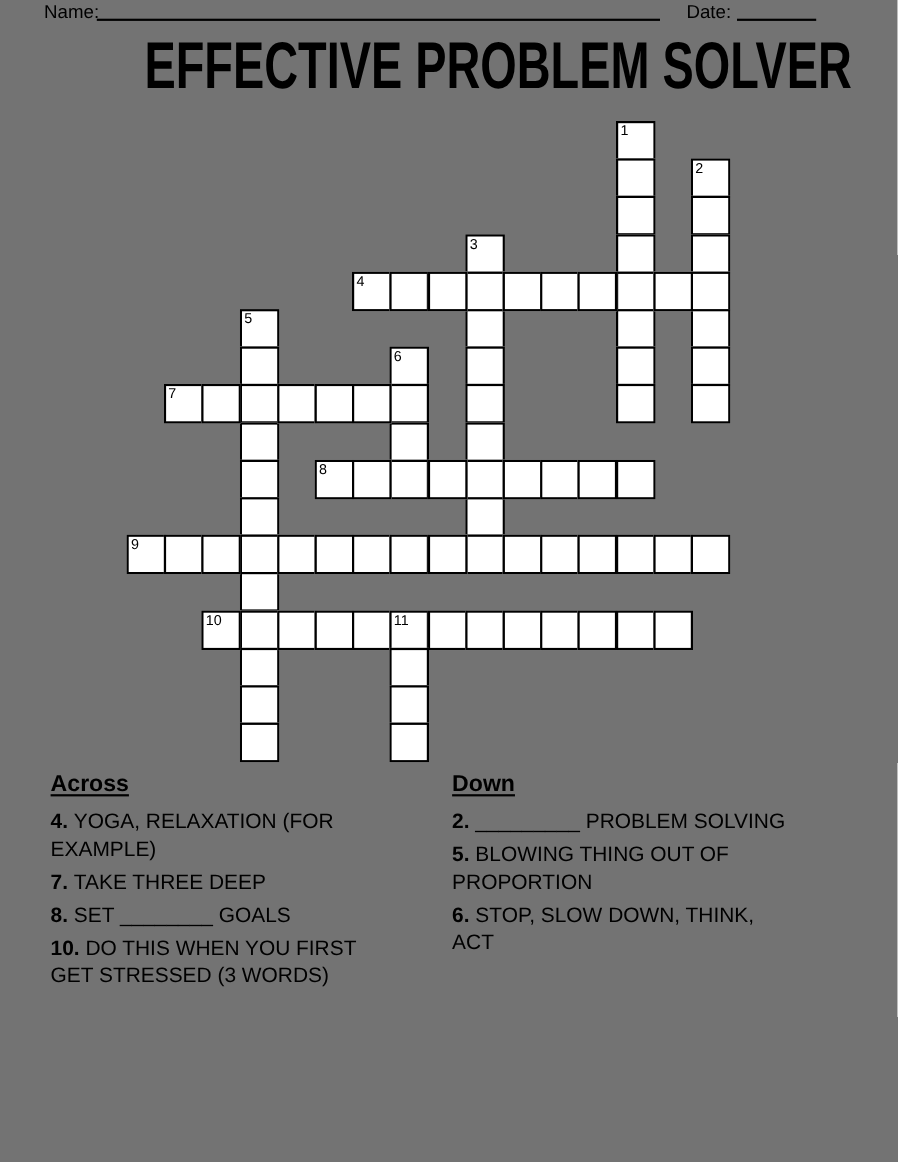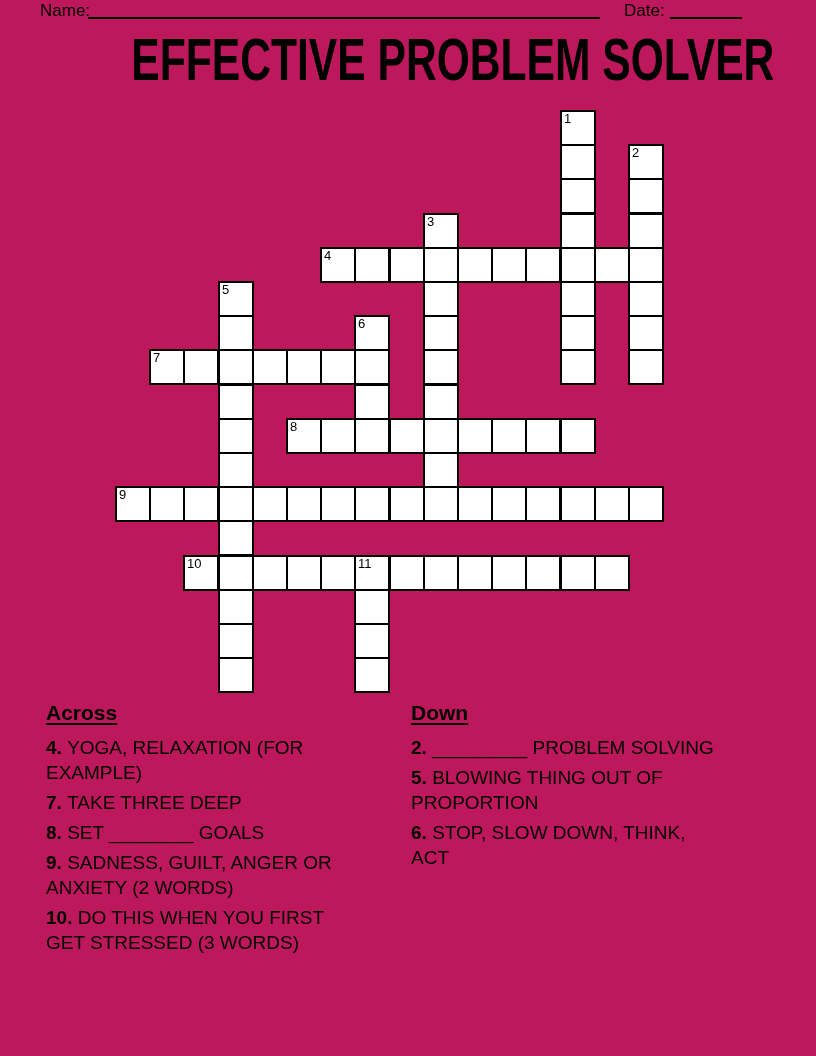--- a/index.html
+++ b/index.html
@@ -1,17 +1,17 @@
 <!DOCTYPE html>
 <html><head>
 <meta charset="utf-8">
 <style>
   html,body{margin:0;padding:0;background:#fff;}
   .page{
-    position:relative;width:816px;height:1056px;background:#be185d;
+    position:relative;width:816px;height:1056px;background:#737373;
     font-family:"Liberation Sans",sans-serif;color:#000;overflow:hidden;
   }
   
   .hdr-label{position:absolute;top:1px;font-size:17px;line-height:20px;color:#000;}
   .name-label{left:40px;}
   .date-label{left:624px;text-align:right;}
   .fill-line{position:absolute;height:0;border-bottom:2px solid #000;}
   .name-line{left:88px;top:17px;width:512px;}
   .date-line{left:670px;top:17px;width:72px;}
   
@@ -168,21 +168,20 @@
       <div class="cell" style="left: 239px; top: 513px;"></div>
       <div class="cell" style="left: 239px; top: 547px;"></div>
     </div>
 
   <div class="clues clues-across">
     <div class="clues-heading">Across</div>
     <div>
         <div class="clue"><span class="cnum">4. </span><span>YOGA, RELAXATION (FOR EXAMPLE)</span></div>
         <div class="clue"><span class="cnum">7. </span><span>TAKE THREE DEEP</span></div>
         <div class="clue"><span class="cnum">8. </span><span>SET ________ GOALS</span></div>
-        <div class="clue"><span class="cnum">9. </span><span>SADNESS, GUILT, ANGER OR ANXIETY (2 WORDS)</span></div>
         <div class="clue"><span class="cnum">10. </span><span>DO THIS WHEN YOU FIRST GET STRESSED (3 WORDS)</span></div>
       </div>
   </div>
 
   <div class="clues clues-down">
     <div class="clues-heading">Down</div>
     <div>
         <div class="clue"><span class="cnum">2. </span><span>_________ PROBLEM SOLVING</span></div>
         <div class="clue"><span class="cnum">5. </span><span>BLOWING THING OUT OF PROPORTION</span></div>
         <div class="clue"><span class="cnum">6. </span><span>STOP, SLOW DOWN, THINK, ACT</span></div>

